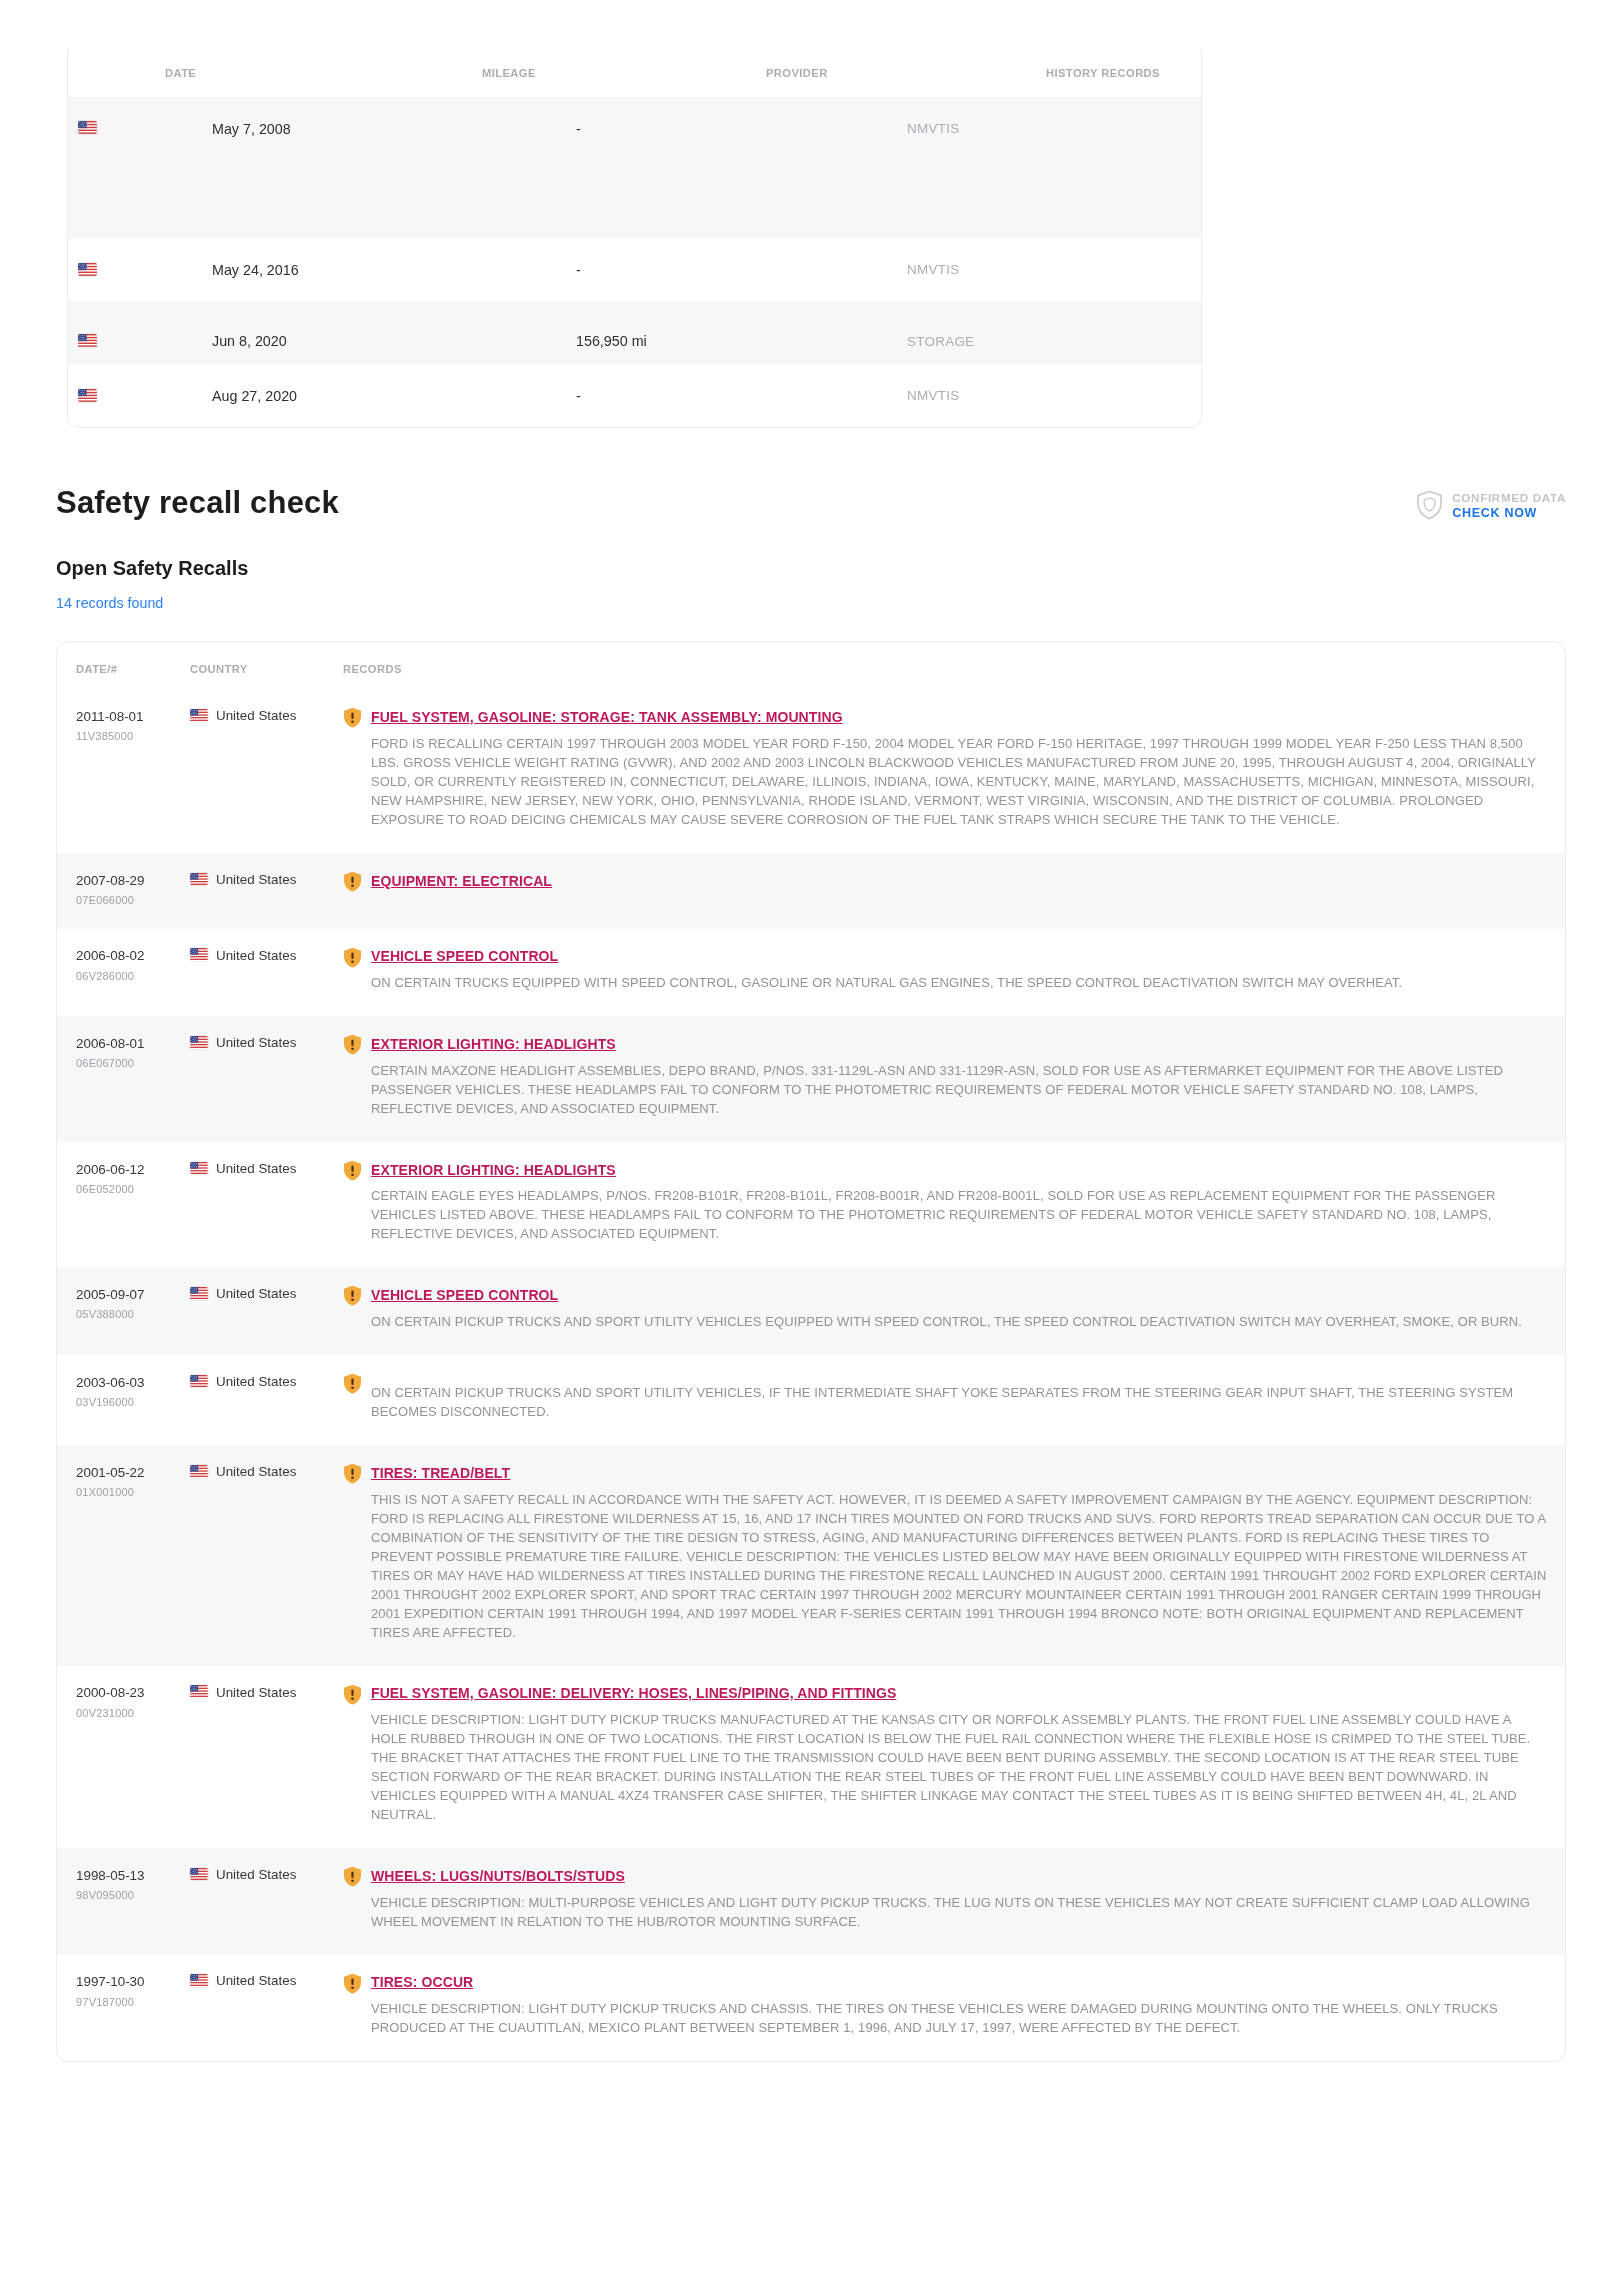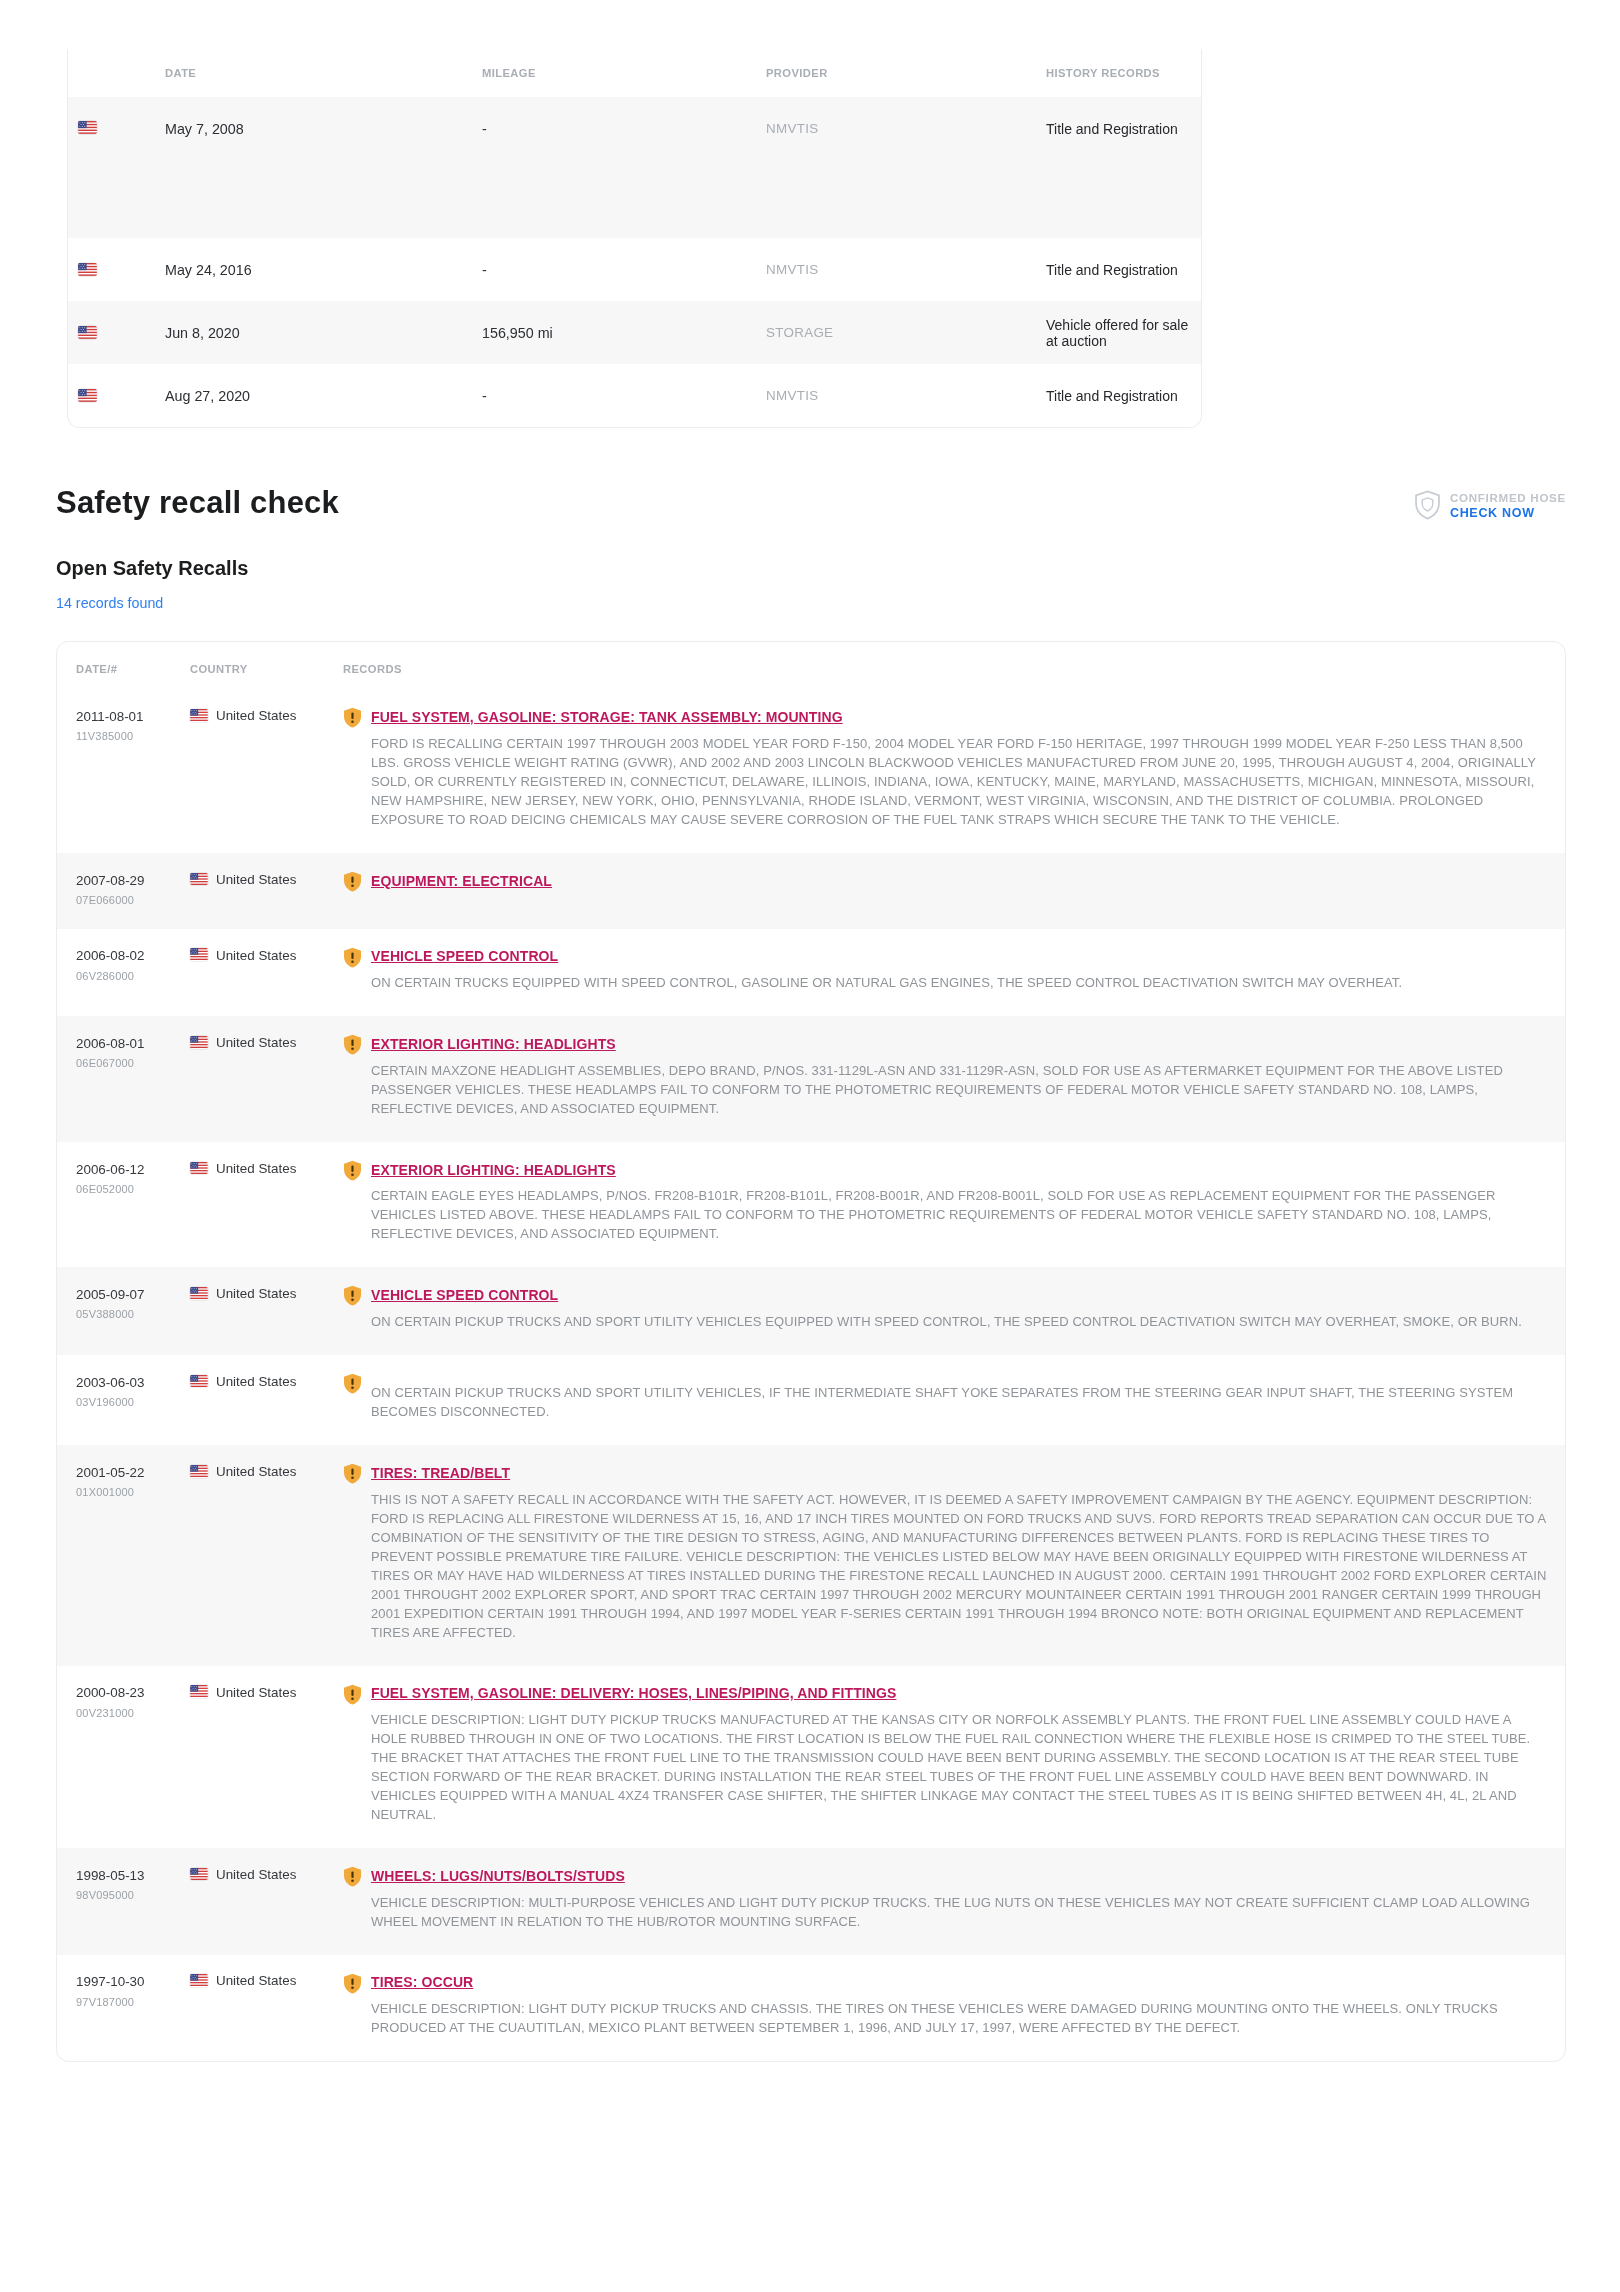--- a/index.html
+++ b/index.html
@@ -6,21 +6,21 @@
   html,body { width:1620px; height:2293px; overflow:hidden; background:#ffffff;
               font-family:"Liberation Sans", sans-serif; }
 
   
   .history-card { margin:49px 0 0 67px; width:1135px;
     border:0.9px solid #ececee; border-top:none; border-radius:0 0 12.5px 12.5px; overflow:hidden; }
   .h-grid { display:grid; grid-template-columns:97px 317px 284px 280px 1fr; align-items:center; }
   .h-header { height:48px; }
   .h-header .hcell { font-size:11.2px; font-weight:700; letter-spacing:0.4px; color:#a9aeb4;
     text-transform:uppercase; }
-  .h-row { height:63px; }
+  .h-row { height:63px;gap:47px; }
   .h-row.alt { background:#f7f7f8; }
   .h-row.tall { height:141px; align-items:start; padding-top:24px; }
   .flag-cell { padding-left:9.9px; display:flex; }
   .h-date { font-size:14.3px; color:#2c2f33; }
   .h-mileage { font-size:14.3px; color:#2c2f33; }
   .h-provider { font-size:13.4px; color:#a9aeb4; letter-spacing:0.3px; }
   .h-record { font-size:14px; color:#26282b; }
 
   
   .section-head { margin:57px 0 0 56px; width:1510px; display:flex;
@@ -195,21 +195,21 @@
 </div>
 
 <div class="section-head">
   <div class="page-title">Safety recall check</div>
   <div class="badge">
     <svg width="27" height="30" viewBox="0 0 30 34">
       <path d="M15 1.5 L28 6 V15 C28 23.5 22 29.5 15 32.5 C8 29.5 2 23.5 2 15 V6 Z" fill="none" stroke="#c7cdd3" stroke-width="2"></path>
       <path d="M15 9 L21 11.2 V15.5 C21 19.5 18.3 22.3 15 23.8 C11.7 22.3 9 19.5 9 15.5 V11.2 Z" fill="none" stroke="#c7cdd3" stroke-width="1.6"></path>
     </svg>
     <div class="badge-lines">
-      <span class="badge-line1">CONFIRMED HOSE</span>
+      <span class="badge-line1">CONFIRMED DATA</span>
       <span class="badge-line2">CHECK NOW</span>
     </div>
   </div>
 </div>
 
 <div class="subtitle">Open Safety Recalls</div>
 <a class="records-found">14 records found</a>
 
 <div class="recalls-card">
   <div class="r-grid r-header">

